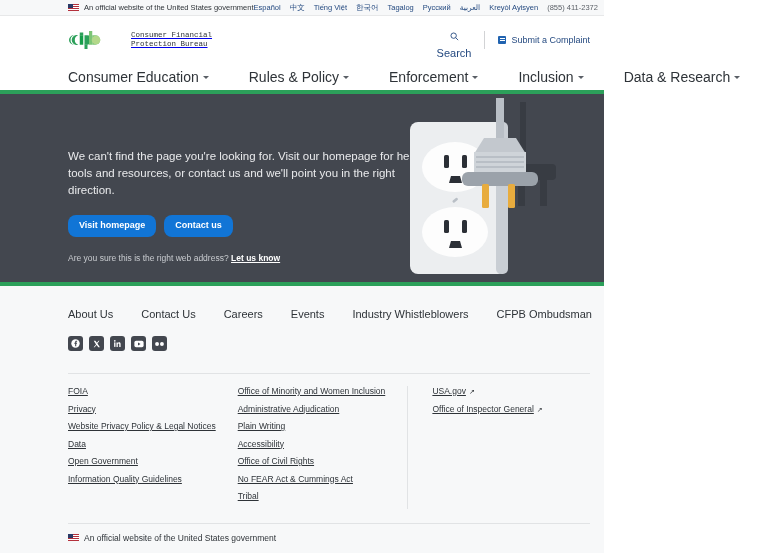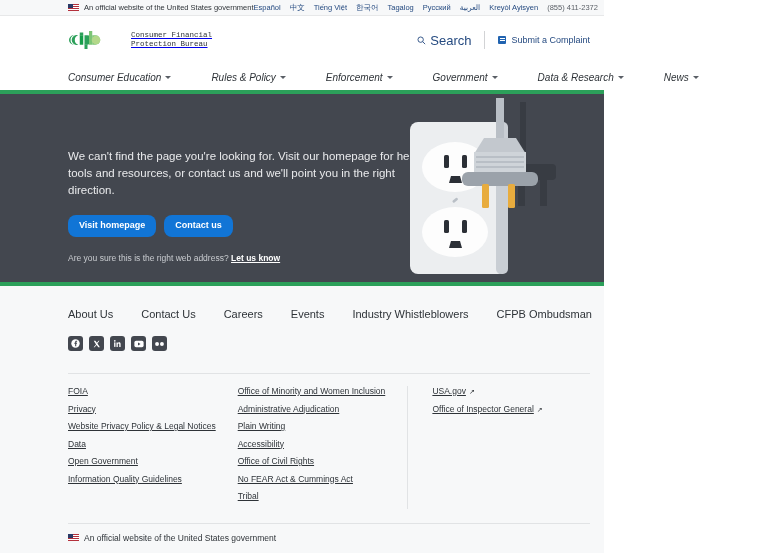--- a/index.html
+++ b/index.html
@@ -47,23 +47,24 @@
   .logo-wrap { display: flex; align-items: center; gap: 9px; }
   .logo-mark { font-size: 0; line-height: 0; }
   .logo-text {
     font-size: 7.5px; line-height: 1.25; color: #2e3338;
     white-space: pre-line;
     font-family: Liberation Mono, monospace;
   }
   .header-right { margin-left: auto; display: flex; align-items: center; }
   .search-btn {
     display: flex; align-items: center; gap: 4px;
-    font-size: 13px; color: #254a80; text-decoration: none;
+    font-size: 11px; color: #254a80; text-decoration: none;
     padding-right: 13px; border-right: 1px solid #d2d3d5;
     height: 18px;
+    flex-direction: column;
   }
   .complaint-btn {
     display: flex; align-items: center; gap: 5px;
     font-size: 9px; color: #254a80; text-decoration: none;
     padding-left: 13px;
   }
   .complaint-icon {
     width: 8px; height: 8px; background: #2163b0; border-radius: 1px;
     position: relative; flex: none;
   }
@@ -76,22 +77,22 @@
   
   .nav {
     display: flex; align-items: center;
     padding: 0 14px 0 68px;
     height: 26px;
     background: #fff;
     gap: 0;
   }
   .nav-item {
     display: flex; align-items: center; gap: 4px;
-    font-size: 10px; color: #2e3338; text-decoration: none;
-    margin-right: 40px; white-space: nowrap; font-style: italic;
+    font-size: 14px; color: #2e3338; text-decoration: none;
+    margin-right: 40px; white-space: nowrap;
   }
   .nav-item:last-child { margin-right: 0; }
   .chev {
     width: 0; height: 0; flex: none;
     border-left: 3px solid transparent;
     border-right: 3px solid transparent;
     border-top: 3.5px solid #5a5f66;
     margin-top: 1px;
   }
 
@@ -231,21 +232,21 @@
     </a>
     <a href="#" class="nav-item">
       <span>Rules &amp; Policy</span>
       <span class="chev"></span>
     </a>
     <a href="#" class="nav-item">
       <span>Enforcement</span>
       <span class="chev"></span>
     </a>
     <a href="#" class="nav-item">
-      <span>Government</span>
+      <span>Inclusion</span>
       <span class="chev"></span>
     </a>
     <a href="#" class="nav-item">
       <span>Data &amp; Research</span>
       <span class="chev"></span>
     </a>
     <a href="#" class="nav-item">
       <span>News</span>
       <span class="chev"></span>
     </a>

